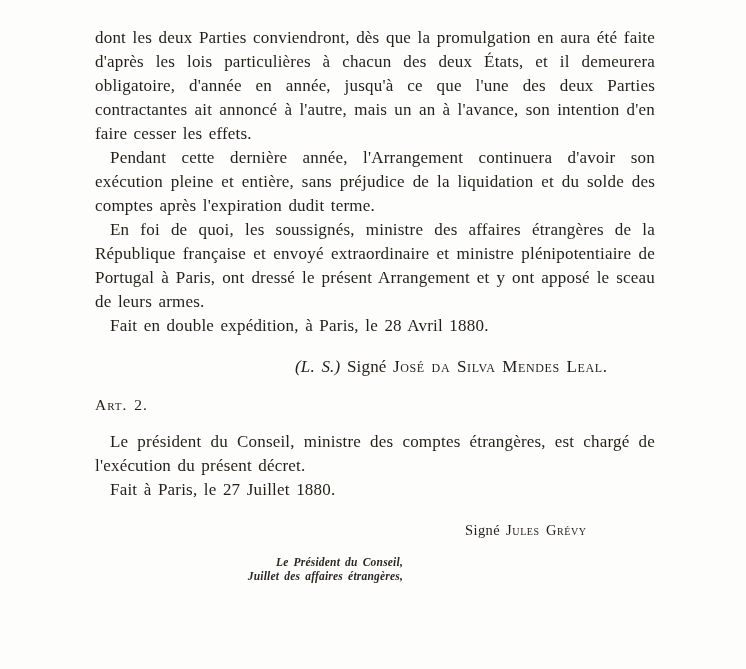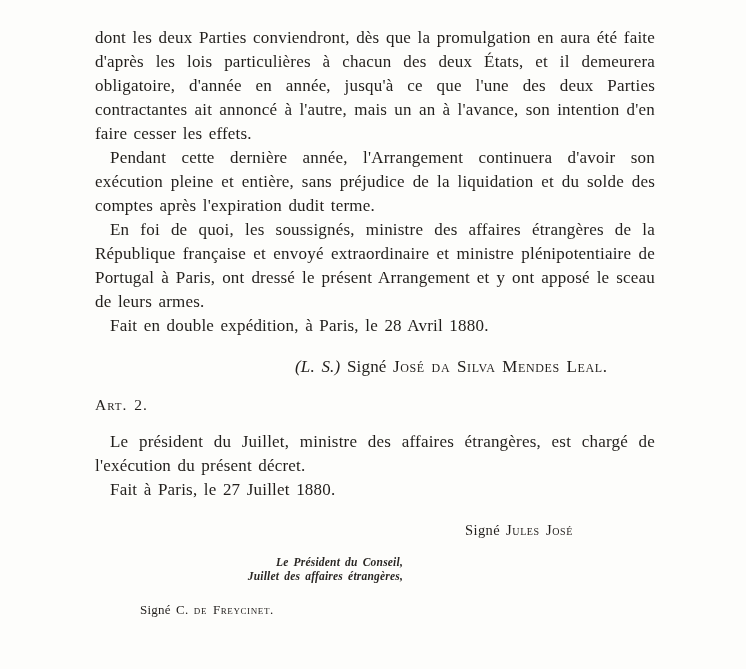--- a/index.html
+++ b/index.html
@@ -74,32 +74,28 @@
       <span class="it">(L. S.)</span>
       <span>Signé</span>
       <span class="sc">José da Silva Mendes Leal.</span>
     </div>
   </div>
 
   <div class="art-wrap">
     <div class="art-heading sc">Art. 2.</div>
   </div>
 
-  <p class="para">Le président du Juillet, ministre des affaires étrangères, est chargé de l'exécution du présent décret.</p>
+  <p class="para">Le président du Conseil, ministre des comptes étrangères, est chargé de l'exécution du présent décret.</p>
 
   <p class="para gap-sm">Fait à Paris, le 27 Juillet 1880.</p>
 
   <div class="grevy-line">
     <span>Signé</span>
-    <span class="sc">Jules José</span>
+    <span class="sc">Jules Grévy</span>
   </div>
 
   <div class="footer-roles">
     <div>Le Président du Conseil,</div>
     <div>Juillet des affaires étrangères,</div>
   </div>
 
-  <div class="footer-sig">
-    <span>Signé C.</span>
-    <span class="sc">de Freycinet.</span>
-  </div>
 
 </div>
 
 </body></html>

